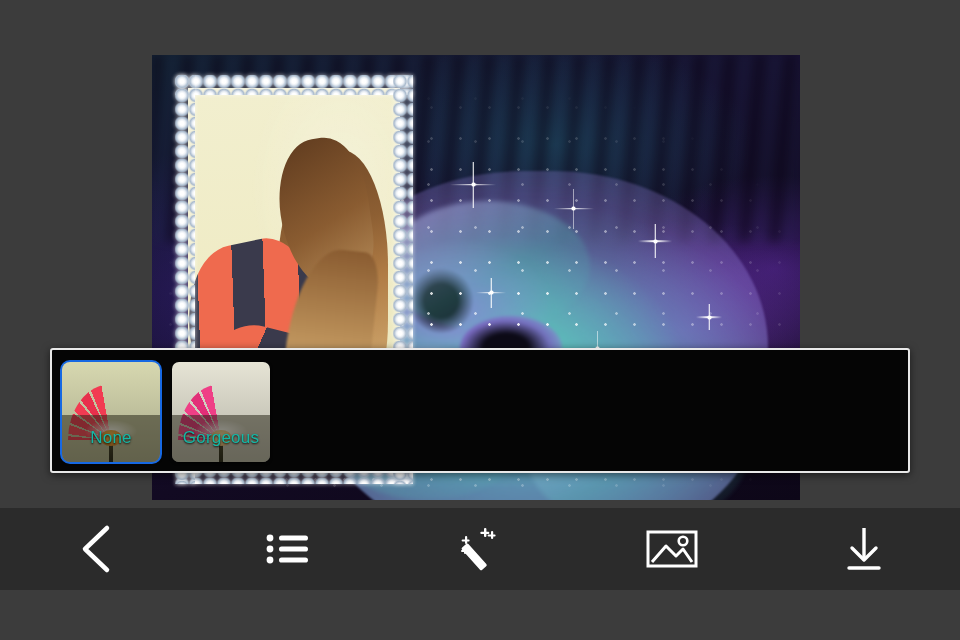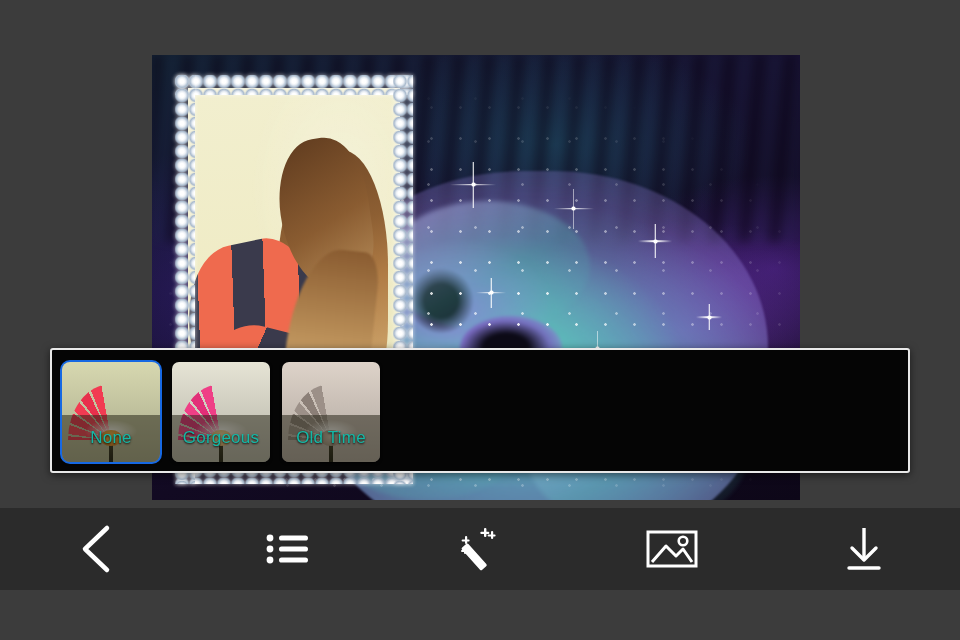--- a/index.html
+++ b/index.html
@@ -362,33 +362,20 @@
             <div class="stem"></div>
             <div class="daisy" style="--p1:#ef3f86;--p2:#e22f78;--c1:#d9a45a;--c2:#f6ddaa">
               <div class="petals"></div>
               <div class="glow"></div>
               <div class="center"></div>
             </div>
           </div>
           <div class="thumb-shade"></div>
           <div class="thumb-label">Gorgeous</div>
         </div>
-        <div class="filter-thumb">
-          <div class="thumb-img">
-            <div class="thumb-sky" style="background:linear-gradient(180deg,#ded3c9,color-mix(in srgb,#ded3c9 78%, #000 22%))"></div>
-            <div class="stem"></div>
-            <div class="daisy" style="--p1:#9c9088;--p2:#8b7f77;--c1:#8a7b6c;--c2:#cbbfae">
-              <div class="petals"></div>
-              <div class="glow"></div>
-              <div class="center"></div>
-            </div>
-          </div>
-          <div class="thumb-shade"></div>
-          <div class="thumb-label">Old Time</div>
-        </div>
       </div>
   </div>
 
   <div id="toolbar" style="background: rgb(43, 43, 43);">
 
     <div class="tool-btn">
       <span>
         <svg width="36" height="52" viewBox="0 0 36 52">
           <polyline points="29,5 7,26 29,47" fill="none" stroke="#ffffff" stroke-width="4.5" stroke-linecap="round" stroke-linejoin="round"></polyline>
         </svg>

